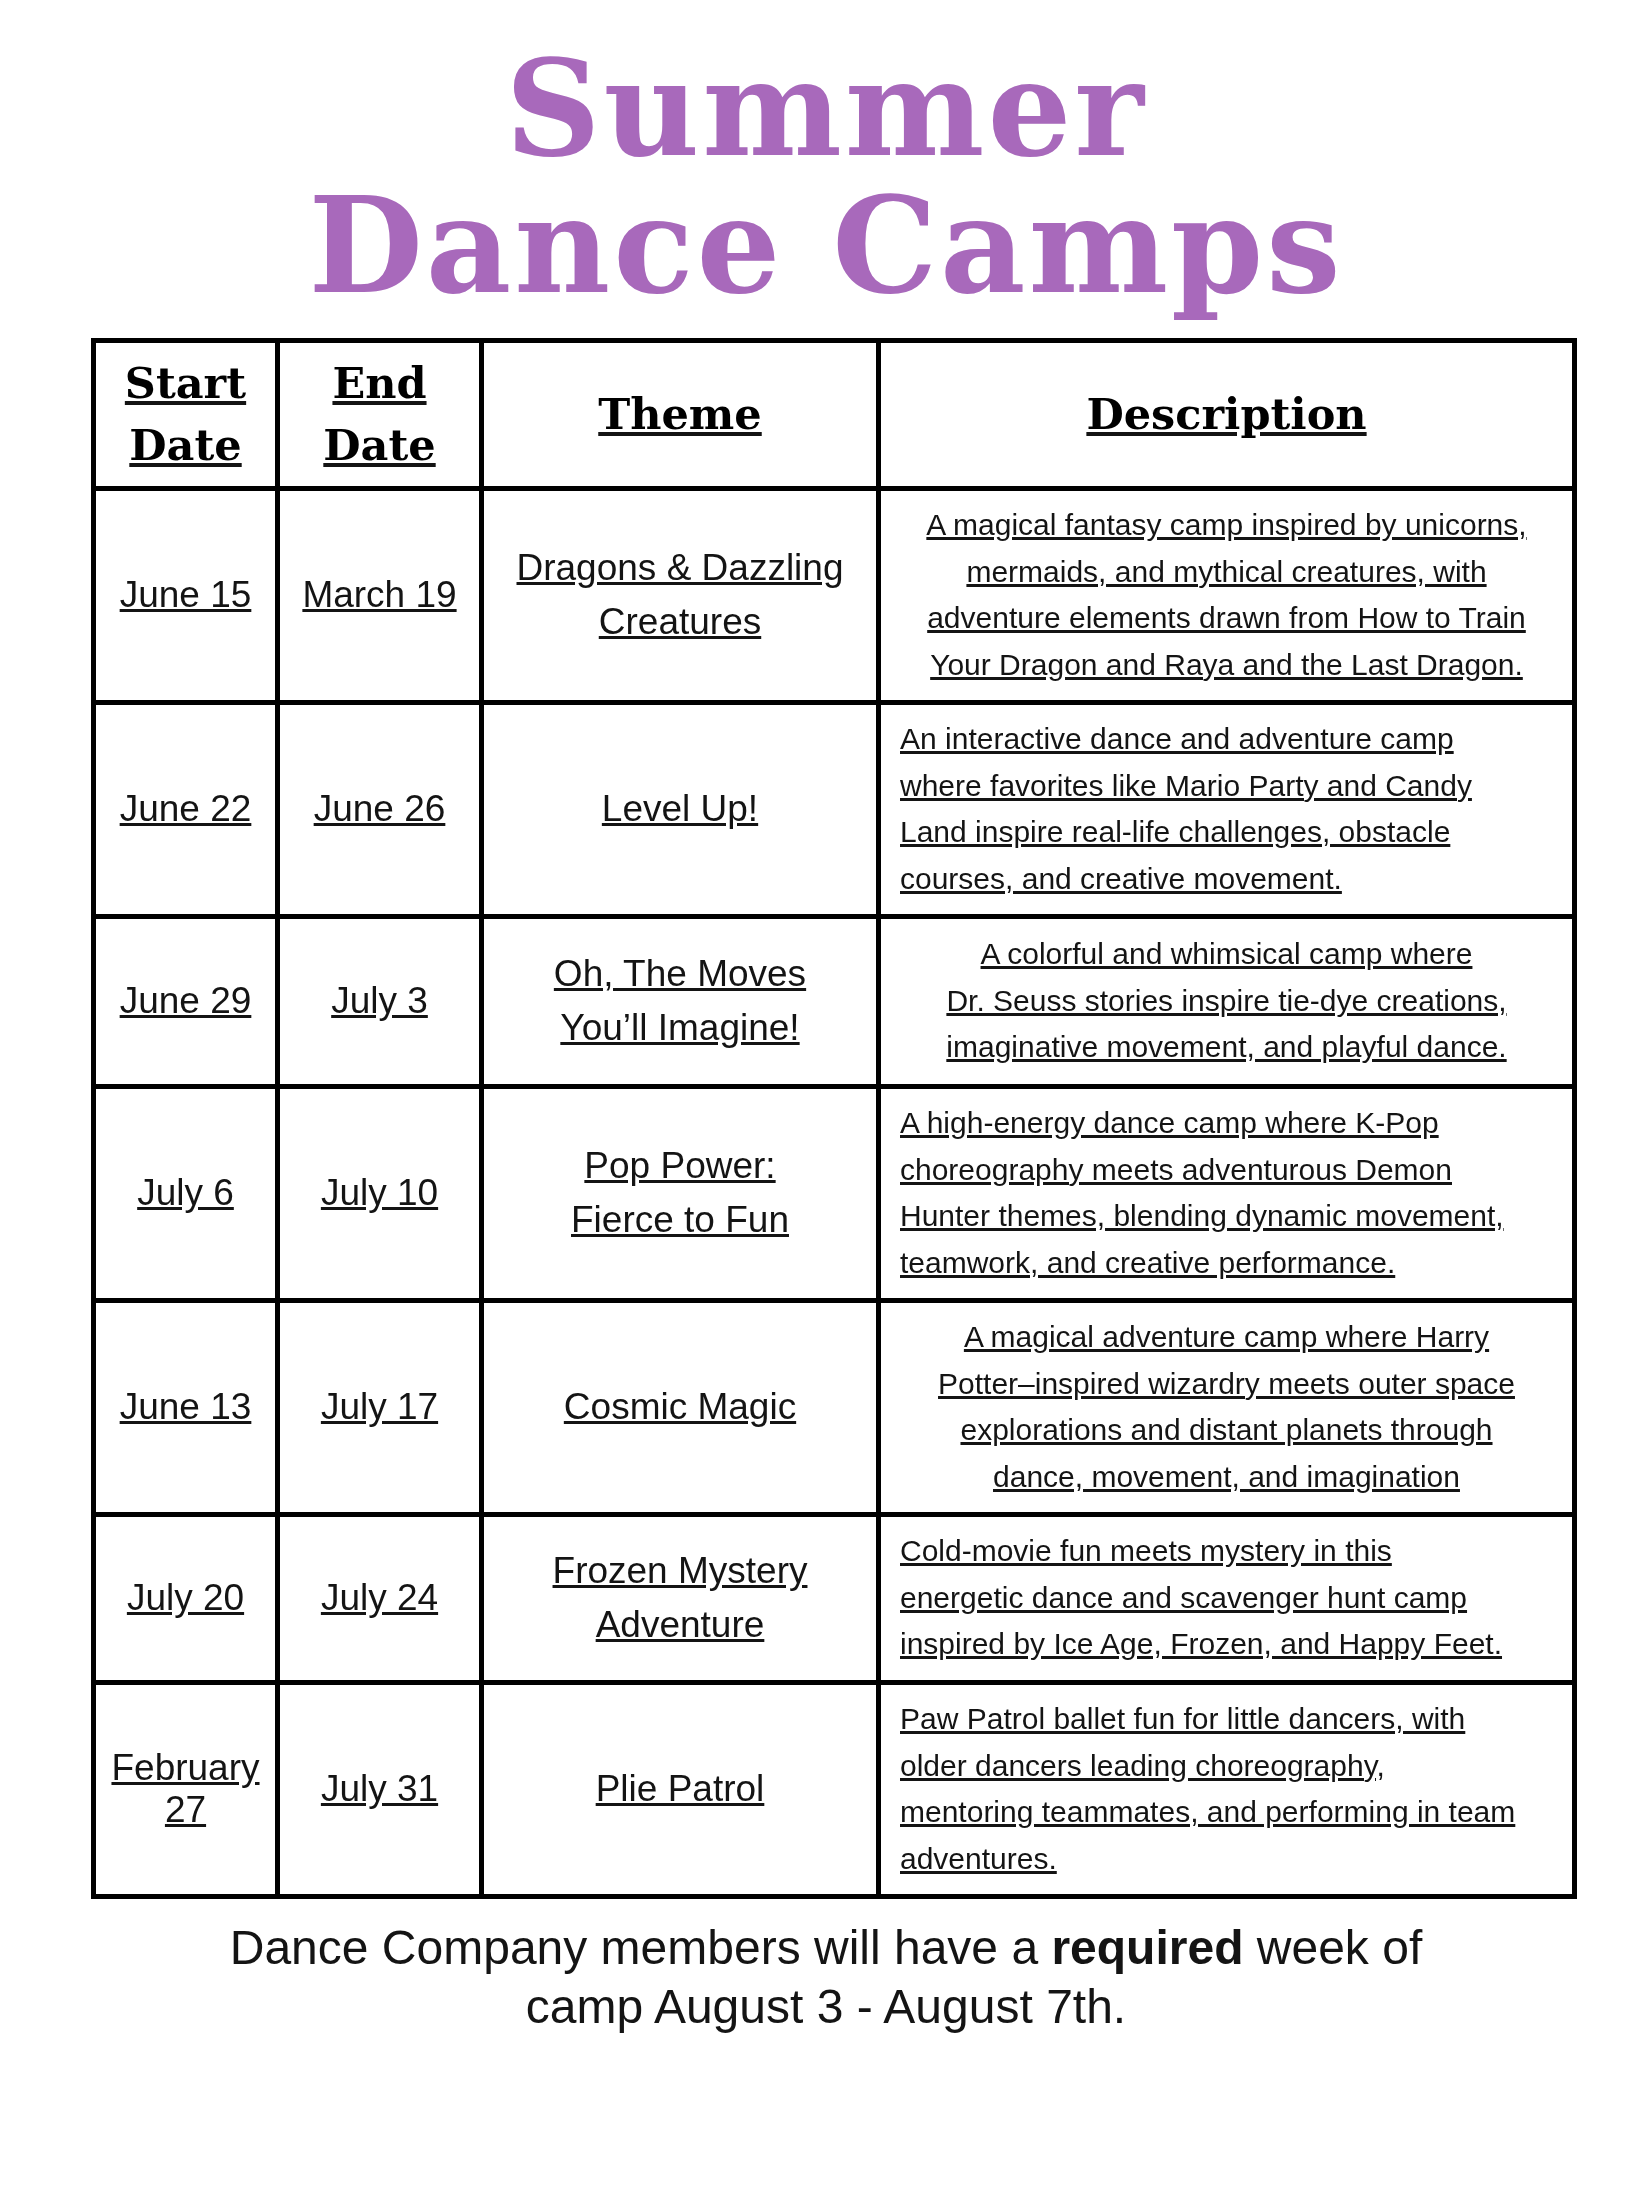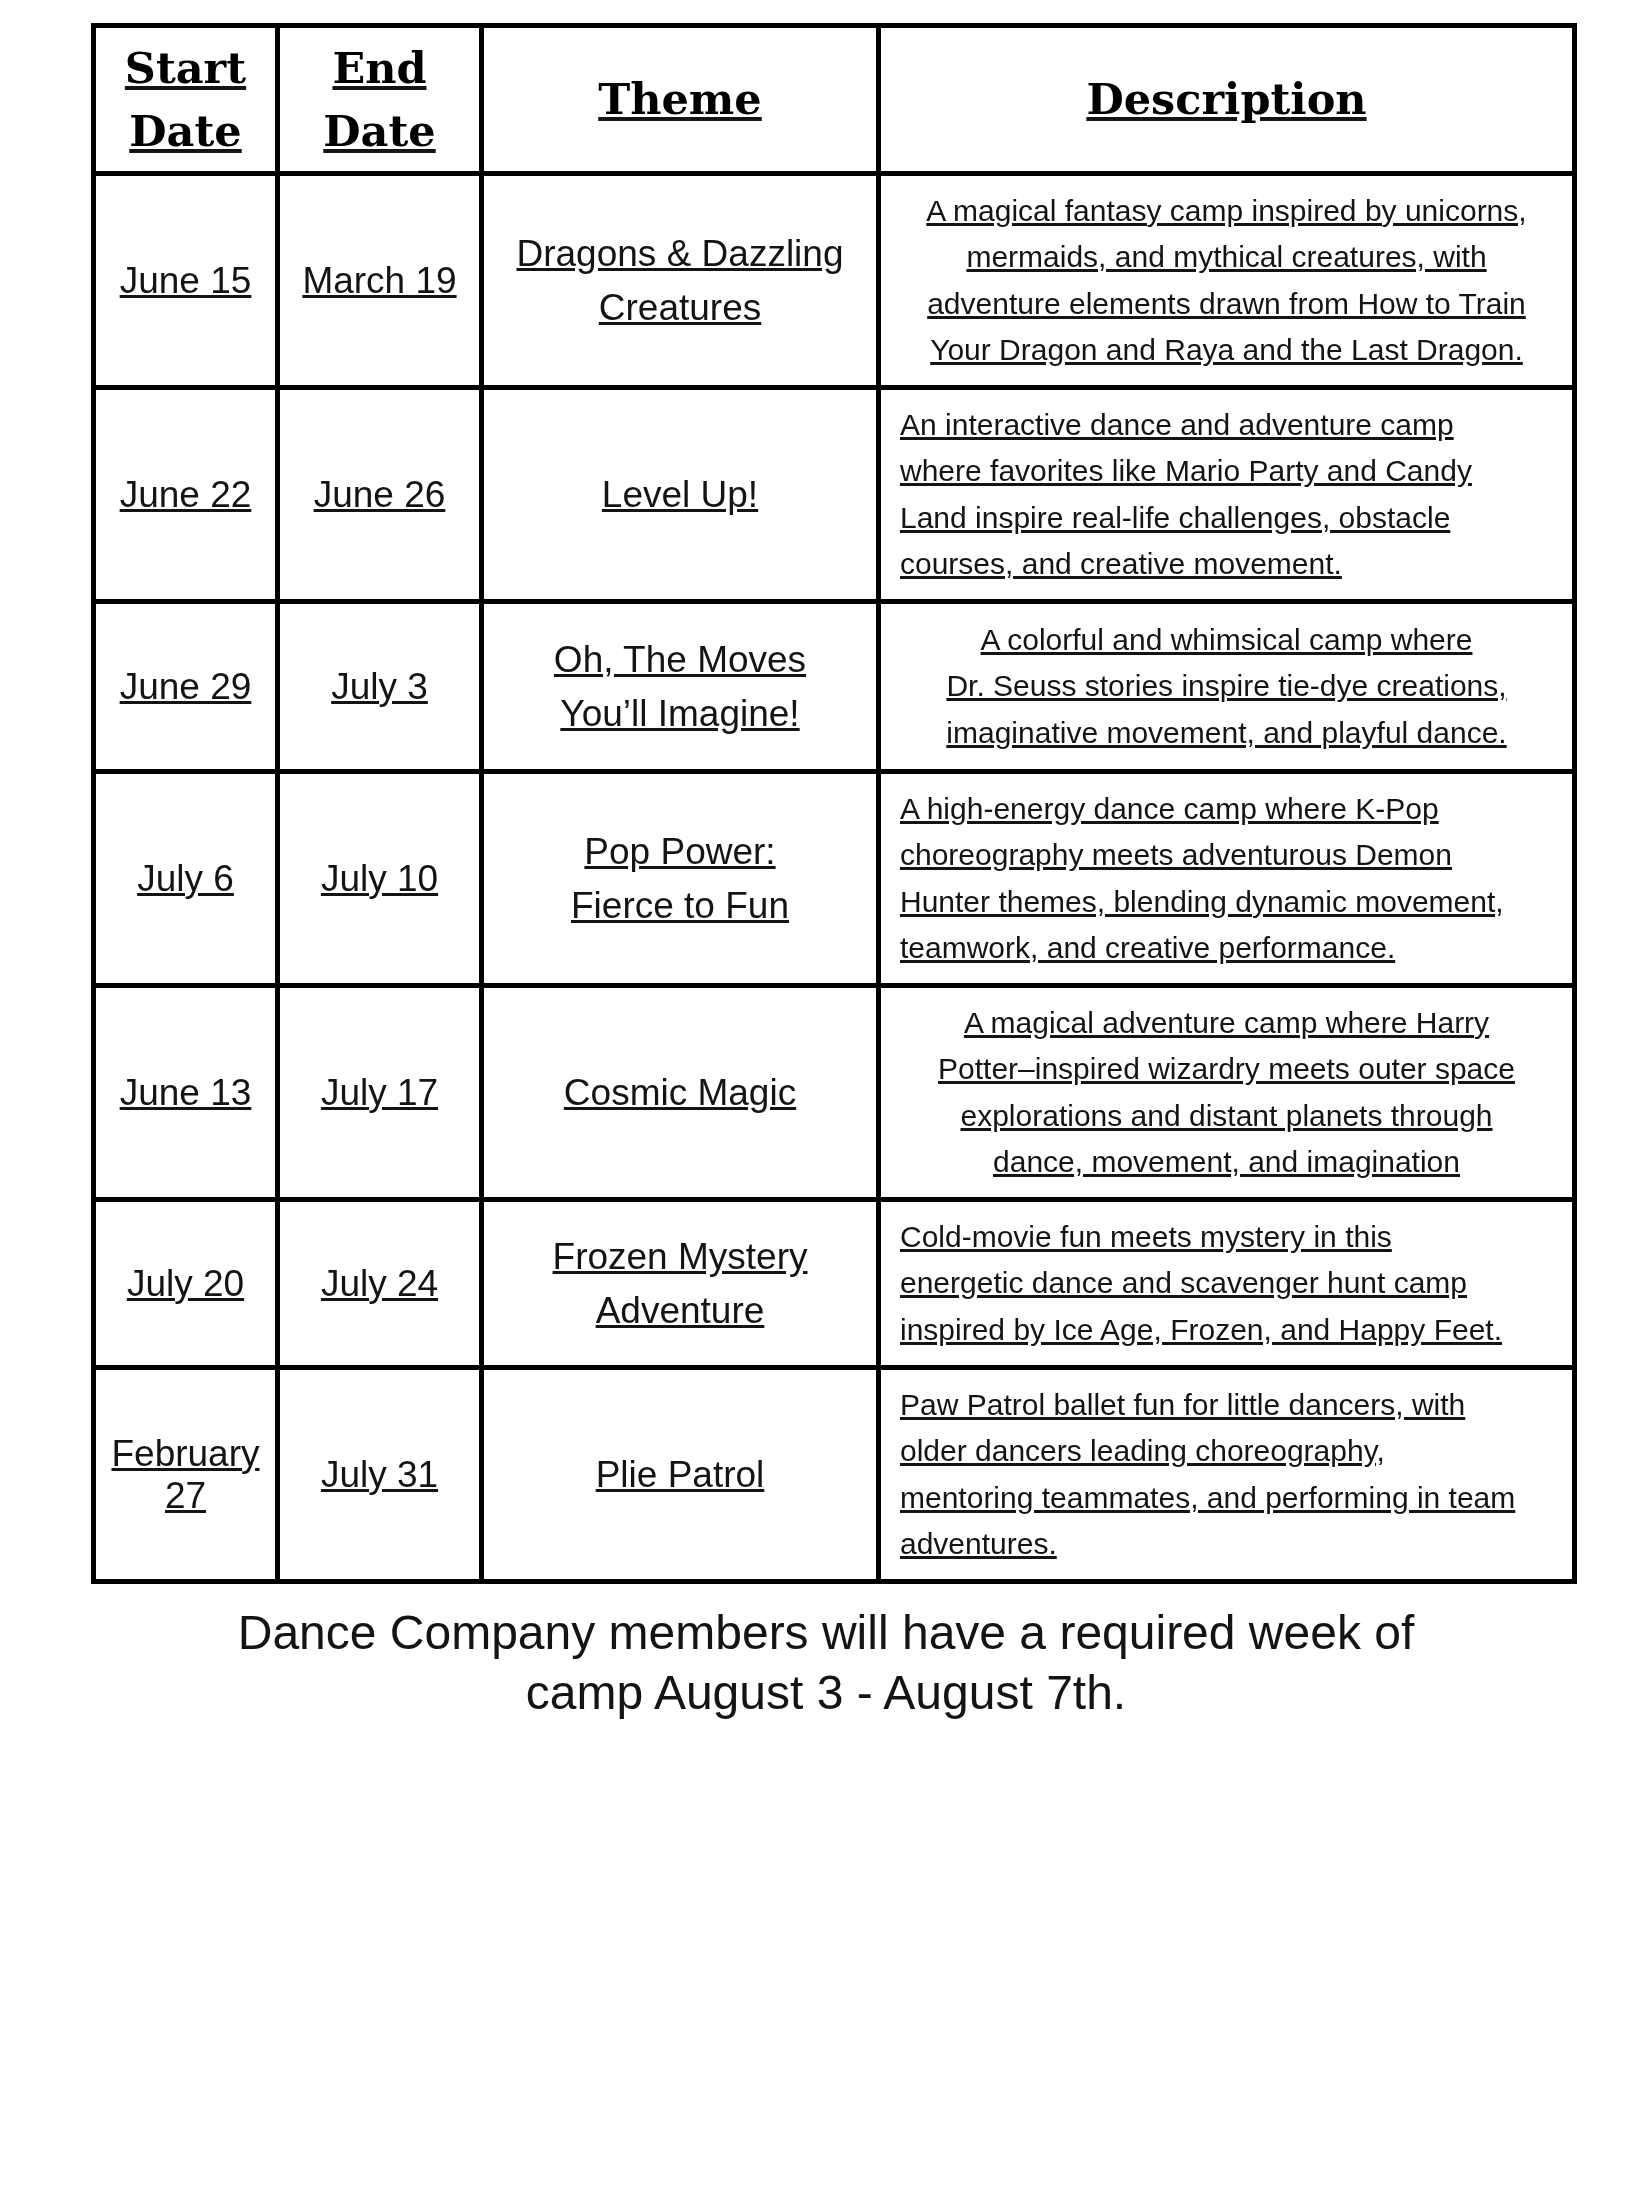--- a/index.html
+++ b/index.html
@@ -80,27 +80,31 @@
   td.desc.align-left   { text-align: left; }
   td.desc.align-center { text-align: center; }
   
   .note {
     margin-top: 19px;
     text-align: center;
     font-size: 48px;
     line-height: 1.24;
     color: #141414;
   }
-  .note strong { font-weight: 400; }
+  .note strong { font-weight: 700; }
 </style>
 </head>
 <body>
 
 <div class="page">
 
+  <header class="title">
+    <div class="title-line">Summer</div>
+    <div class="title-line">Dance Camps</div>
+  </header>
 
   <table class="camps">
     <colgroup>
       <col style="width:184px">
       <col style="width:204px">
       <col style="width:397px">
       <col style="width:696px">
     </colgroup>
     <thead>
       <tr class="hdr-row">

